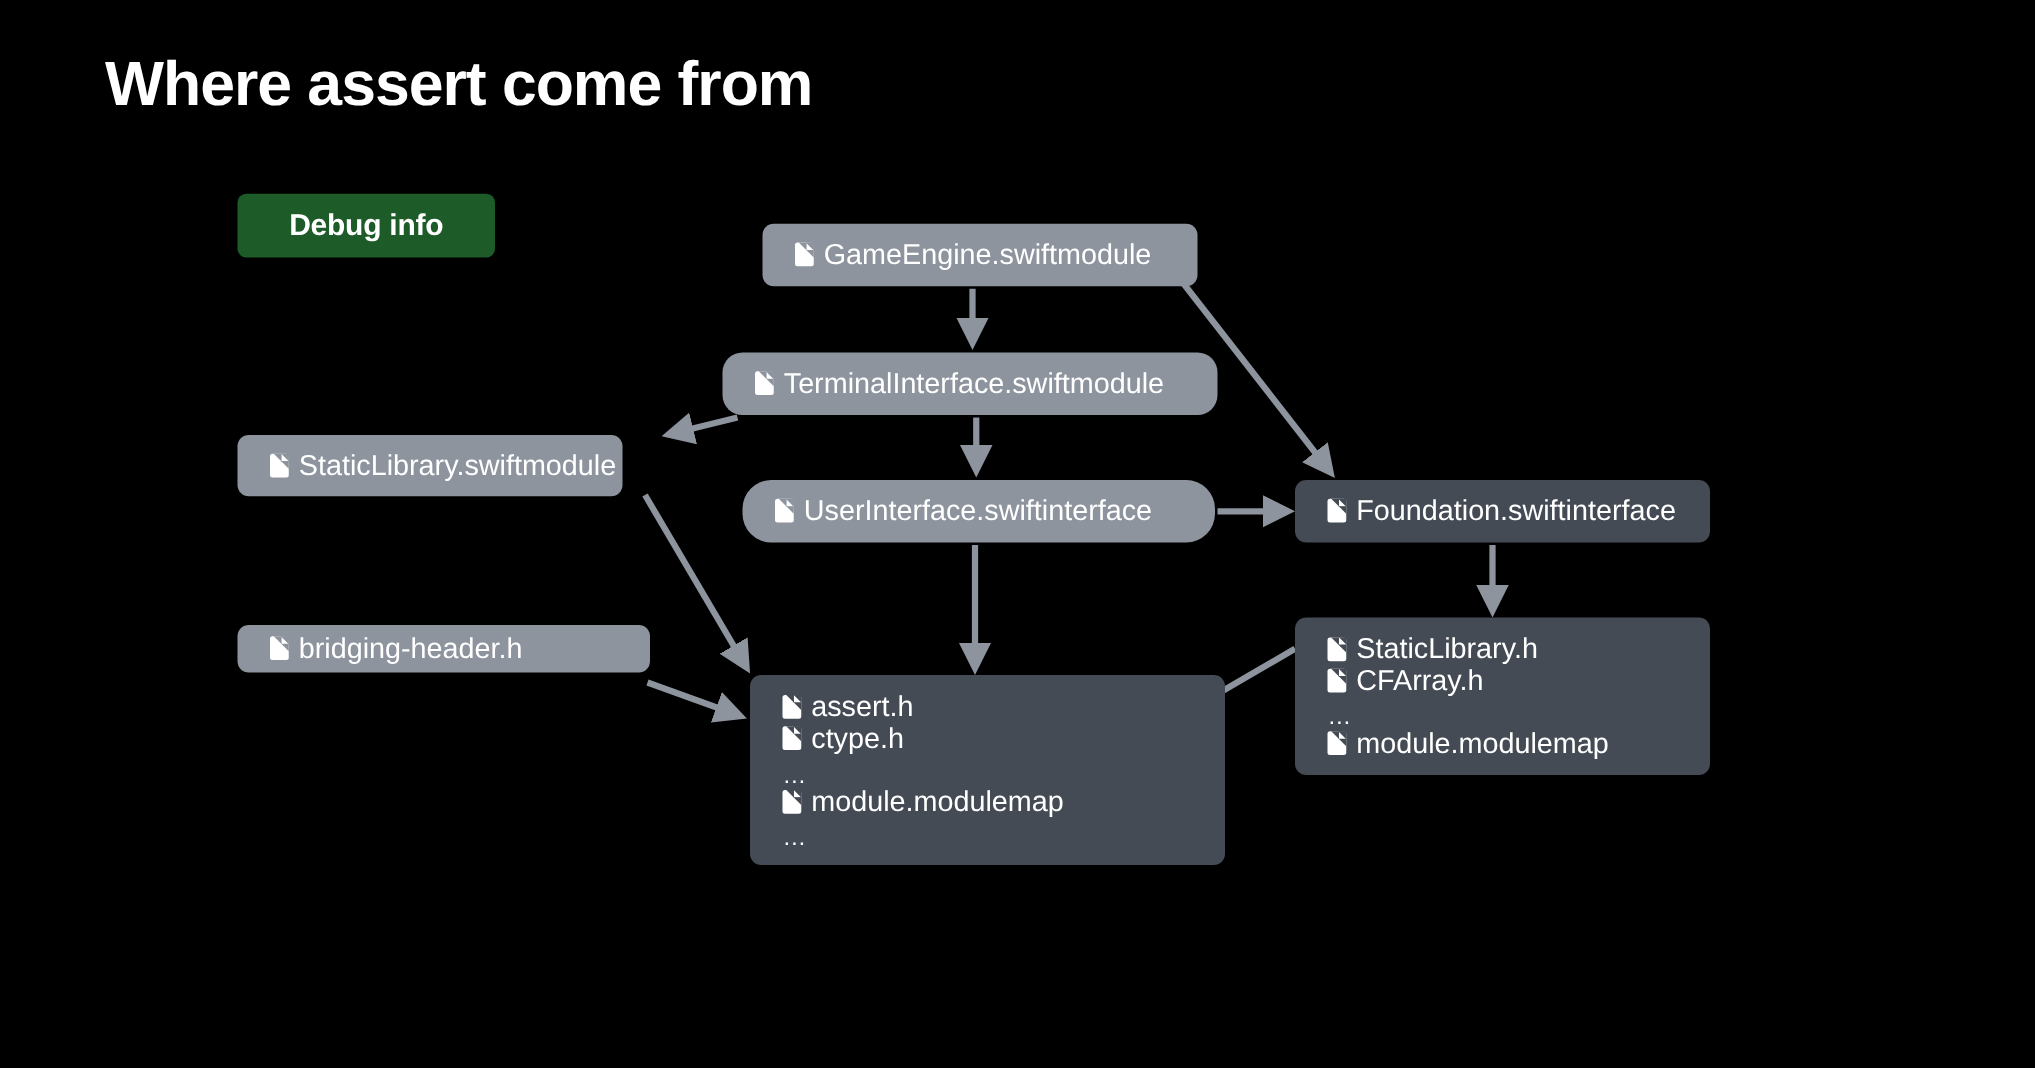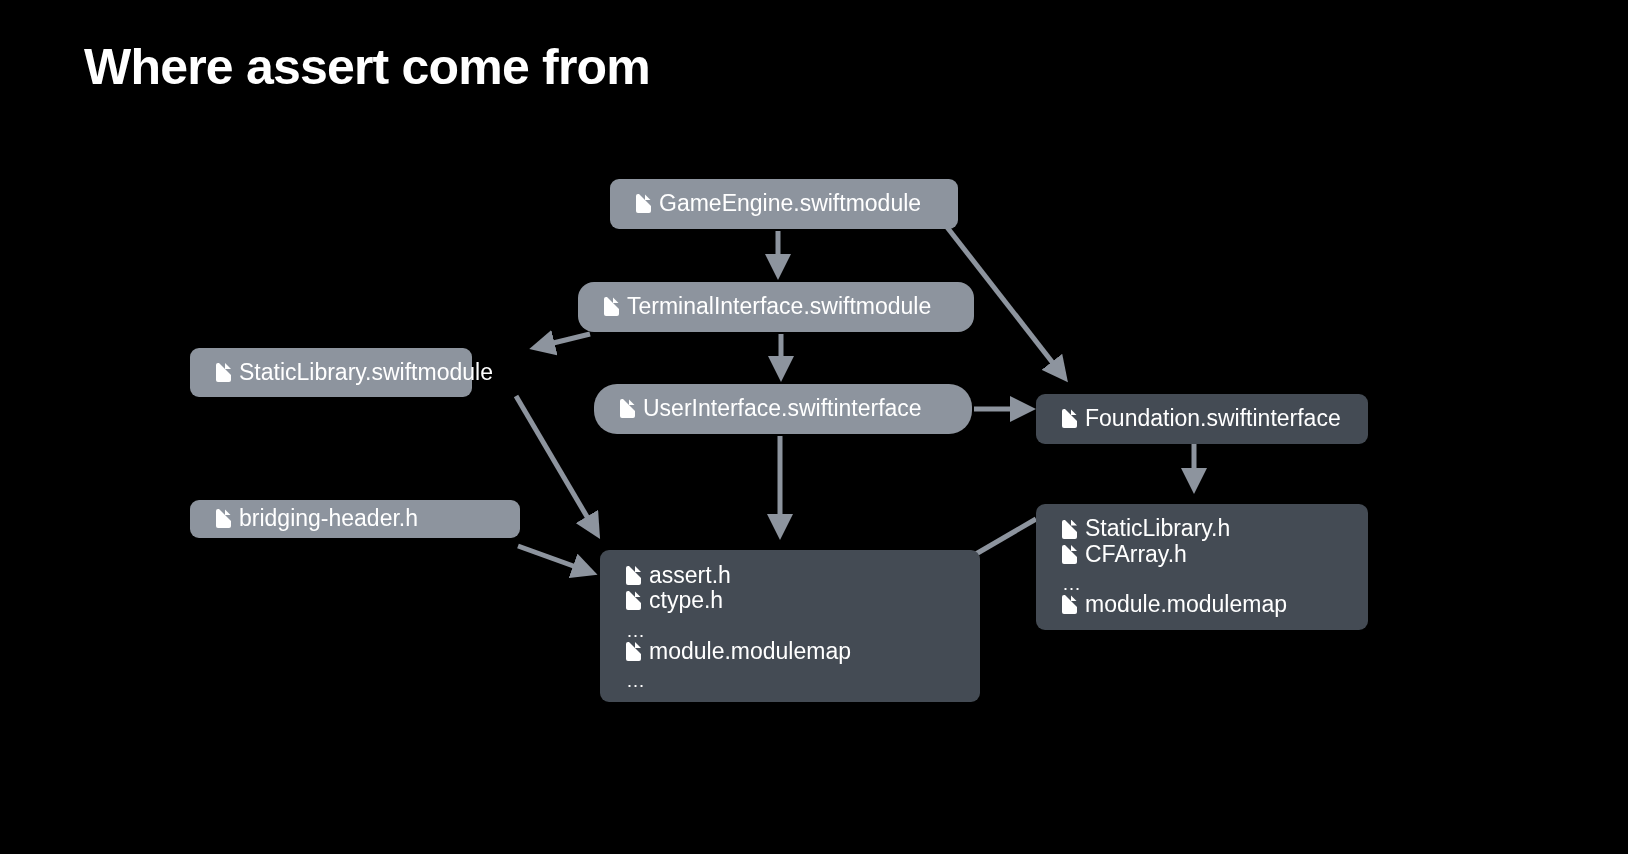--- a/index.html
+++ b/index.html
@@ -69,21 +69,20 @@
     color: #ffffff;
     display: flex;
     flex-direction: column;
     justify-content: center;
     padding-left: 26px;
     font-size: 23px;
     white-space: nowrap;
   }
   .node.dark {
     background: #444b54;
-    margin-top: 10px;
   }
   .node-row {
     display: flex;
     align-items: center;
     line-height: 1.02;
     padding: 1px 0;
   }
   .node-label { margin-left: 8px; }
 
   
@@ -150,20 +149,23 @@
 
   .spacer-sm { height: 9px; }
 </style>
 </head>
 <body>
 
 <div id="slide">
 
   <div id="page-title">Where assert come from</div>
 
+  <div id="debug-badge">
+    <span>Debug info</span>
+  </div>
 
   <svg id="edges" viewBox="0 0 1628 854" width="1628" height="854">
     <defs>
       <marker id="ah" markerWidth="5.2" markerHeight="5.2" refX="3.6" refY="2.6" orient="auto" markerUnits="strokeWidth">
         <path d="M0,0 L5.2,2.6 L0,5.2 z" fill="#8d949e"></path>
       </marker>
     </defs>
     <g stroke="#8d949e" stroke-width="5" fill="none" marker-end="url(#ah)">
 
       <path d="M 778,231 L 778,272"></path>
@@ -198,21 +200,21 @@
         </div>
       </div>
       <div class="node" style="left: 578px; top: 282px; width: 396px; height: 50px; border-radius: 16px;">
         <div class="node-row">
           <span class="file-icon">
             <span class="fold"></span>
           </span>
           <span class="node-label">TerminalInterface.swiftmodule</span>
         </div>
       </div>
-      <div class="node" style="left: 190px; top: 348px; width: 282px; height: 49px; text-align: center;">
+      <div class="node" style="left: 190px; top: 348px; width: 308px; height: 49px; text-align: center;">
         <div class="node-row">
           <span class="file-icon">
             <span class="fold"></span>
           </span>
           <span class="node-label">StaticLibrary.swiftmodule</span>
         </div>
       </div>
       <div class="node" style="left: 594px; top: 384px; width: 378px; height: 50px; border-radius: 23px;">
         <div class="node-row">
           <span class="file-icon">

